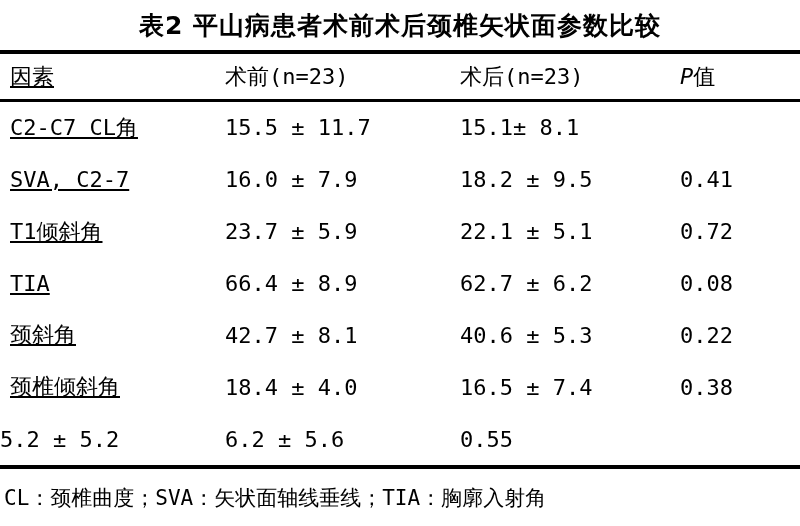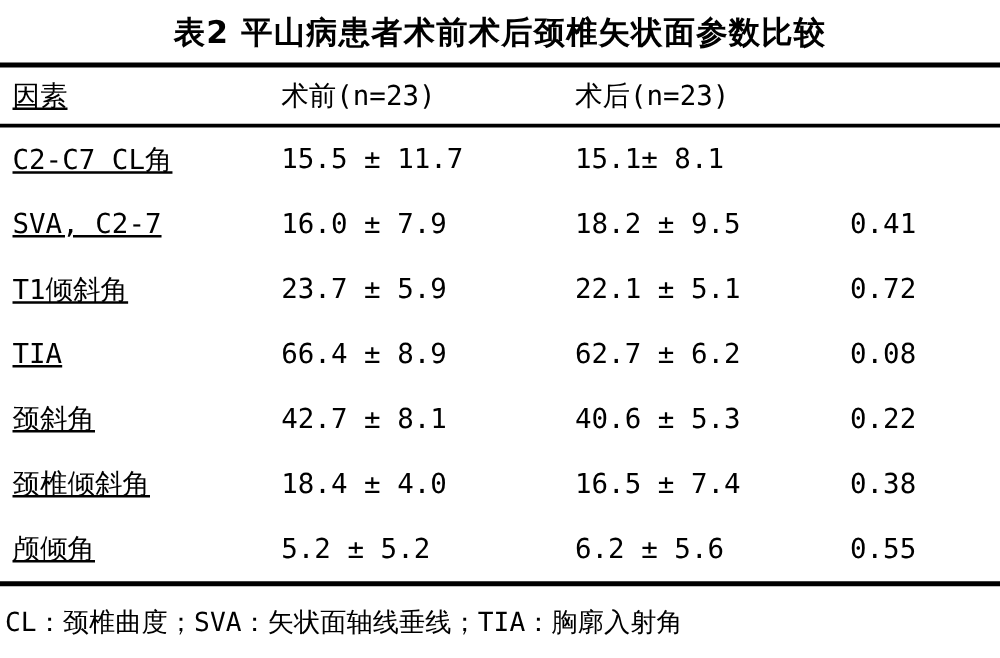--- a/index.html
+++ b/index.html
@@ -50,20 +50,21 @@
 <div class="page">
 
   <div class="title">表2 平山病患者术前术后颈椎矢状面参数比较</div>
 
   <div class="rule thick"></div>
 
   <div class="grid-row header-row">
     <div class="cell c1">因素</div>
     <div class="cell c2">术前(n=23)</div>
     <div class="cell c3">术后(n=23)</div>
+    <div class="cell c4"><span class="p-italic">P</span><span>值</span></div>
   </div>
 
   <div class="rule thin"></div>
 
   <div class="body">
 
     <div class="grid-row">
       <div class="cell c1">C2-C7 CL角</div>
       <div class="cell c2">15.5 ± 11.7</div>
       <div class="cell c3">15.1± 8.1</div>
@@ -98,21 +99,20 @@
     </div>
 
     <div class="grid-row">
       <div class="cell c1">颈椎倾斜角</div>
       <div class="cell c2">18.4 ± 4.0</div>
       <div class="cell c3">16.5 ± 7.4</div>
       <div class="cell c4">0.38</div>
     </div>
 
     <div class="grid-row">
-      <div class="cell c1">颅倾角</div>
       <div class="cell c2">5.2 ± 5.2</div>
       <div class="cell c3">6.2 ± 5.6</div>
       <div class="cell c4">0.55</div>
     </div>
 
   </div>
 
   <div class="rule thick"></div>
 
   <div class="footnote">CL：颈椎曲度；SVA：矢状面轴线垂线；TIA：胸廓入射角</div>

